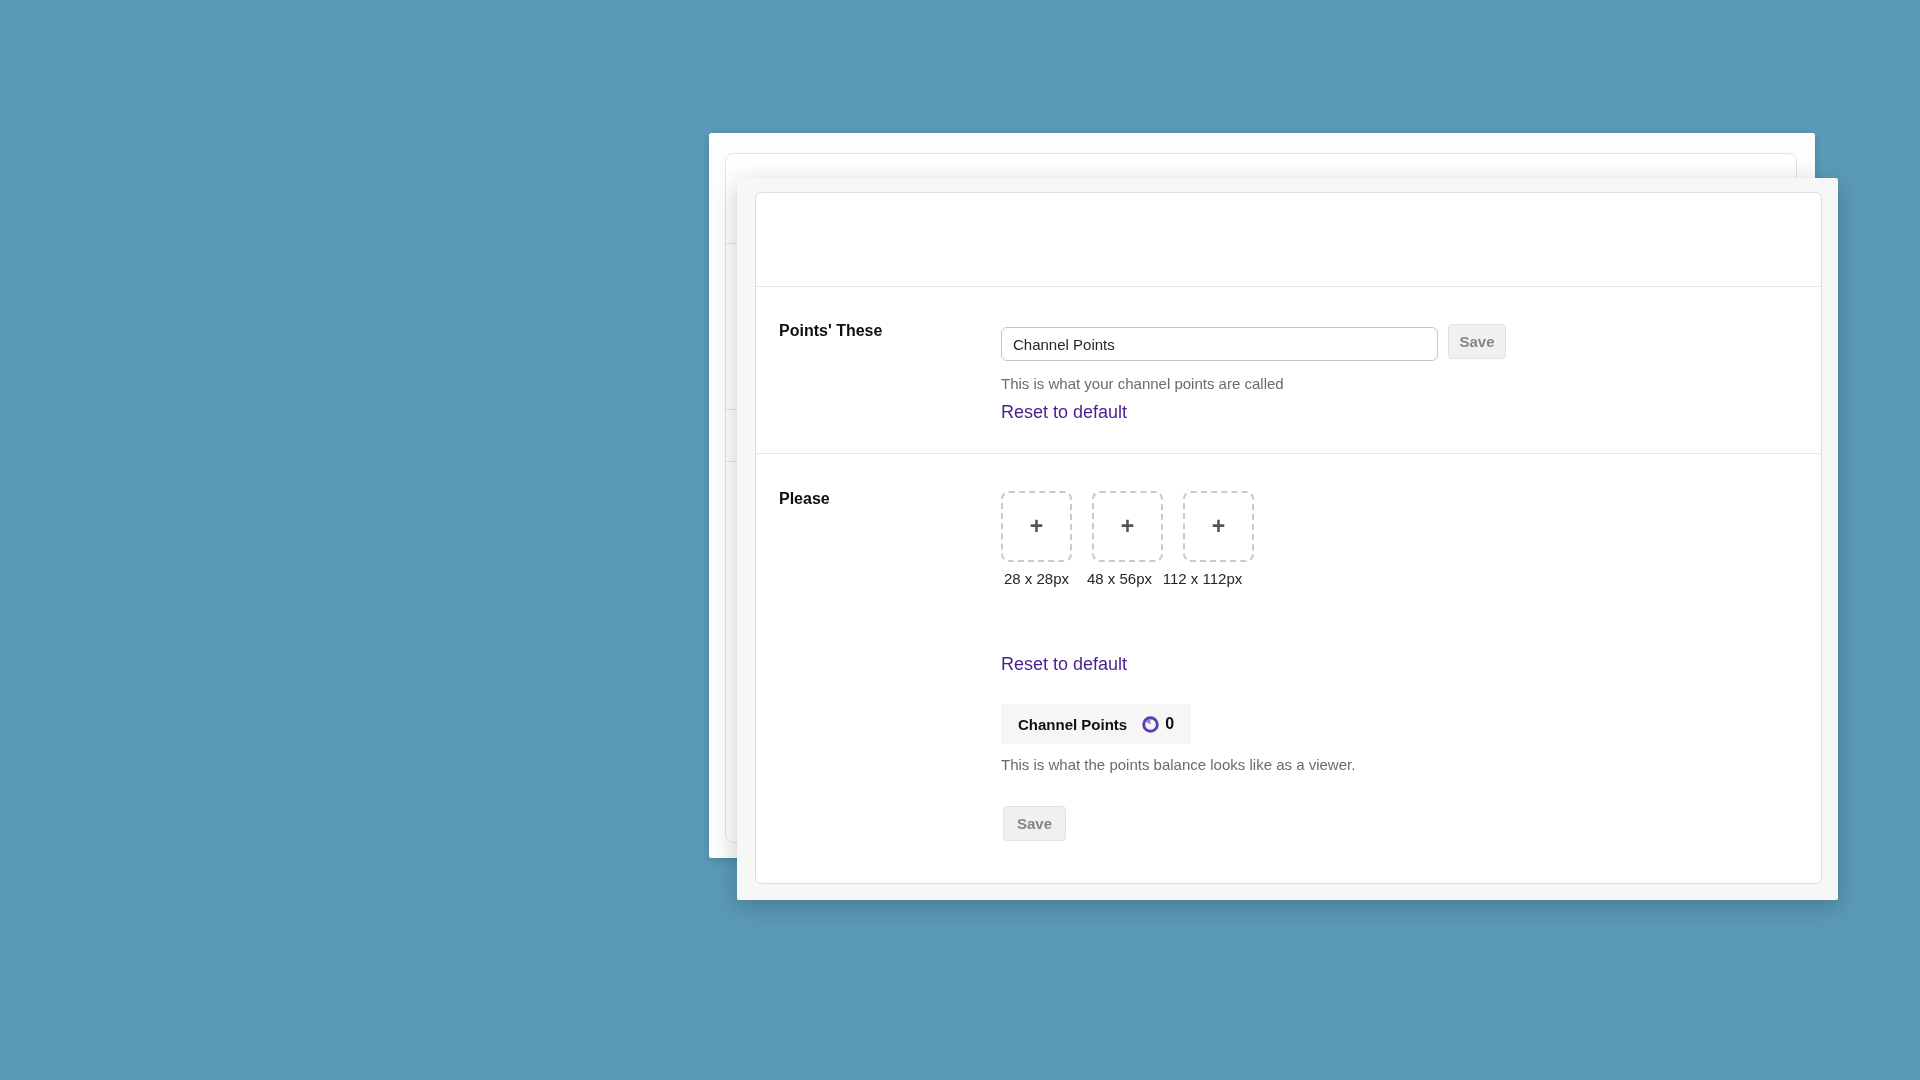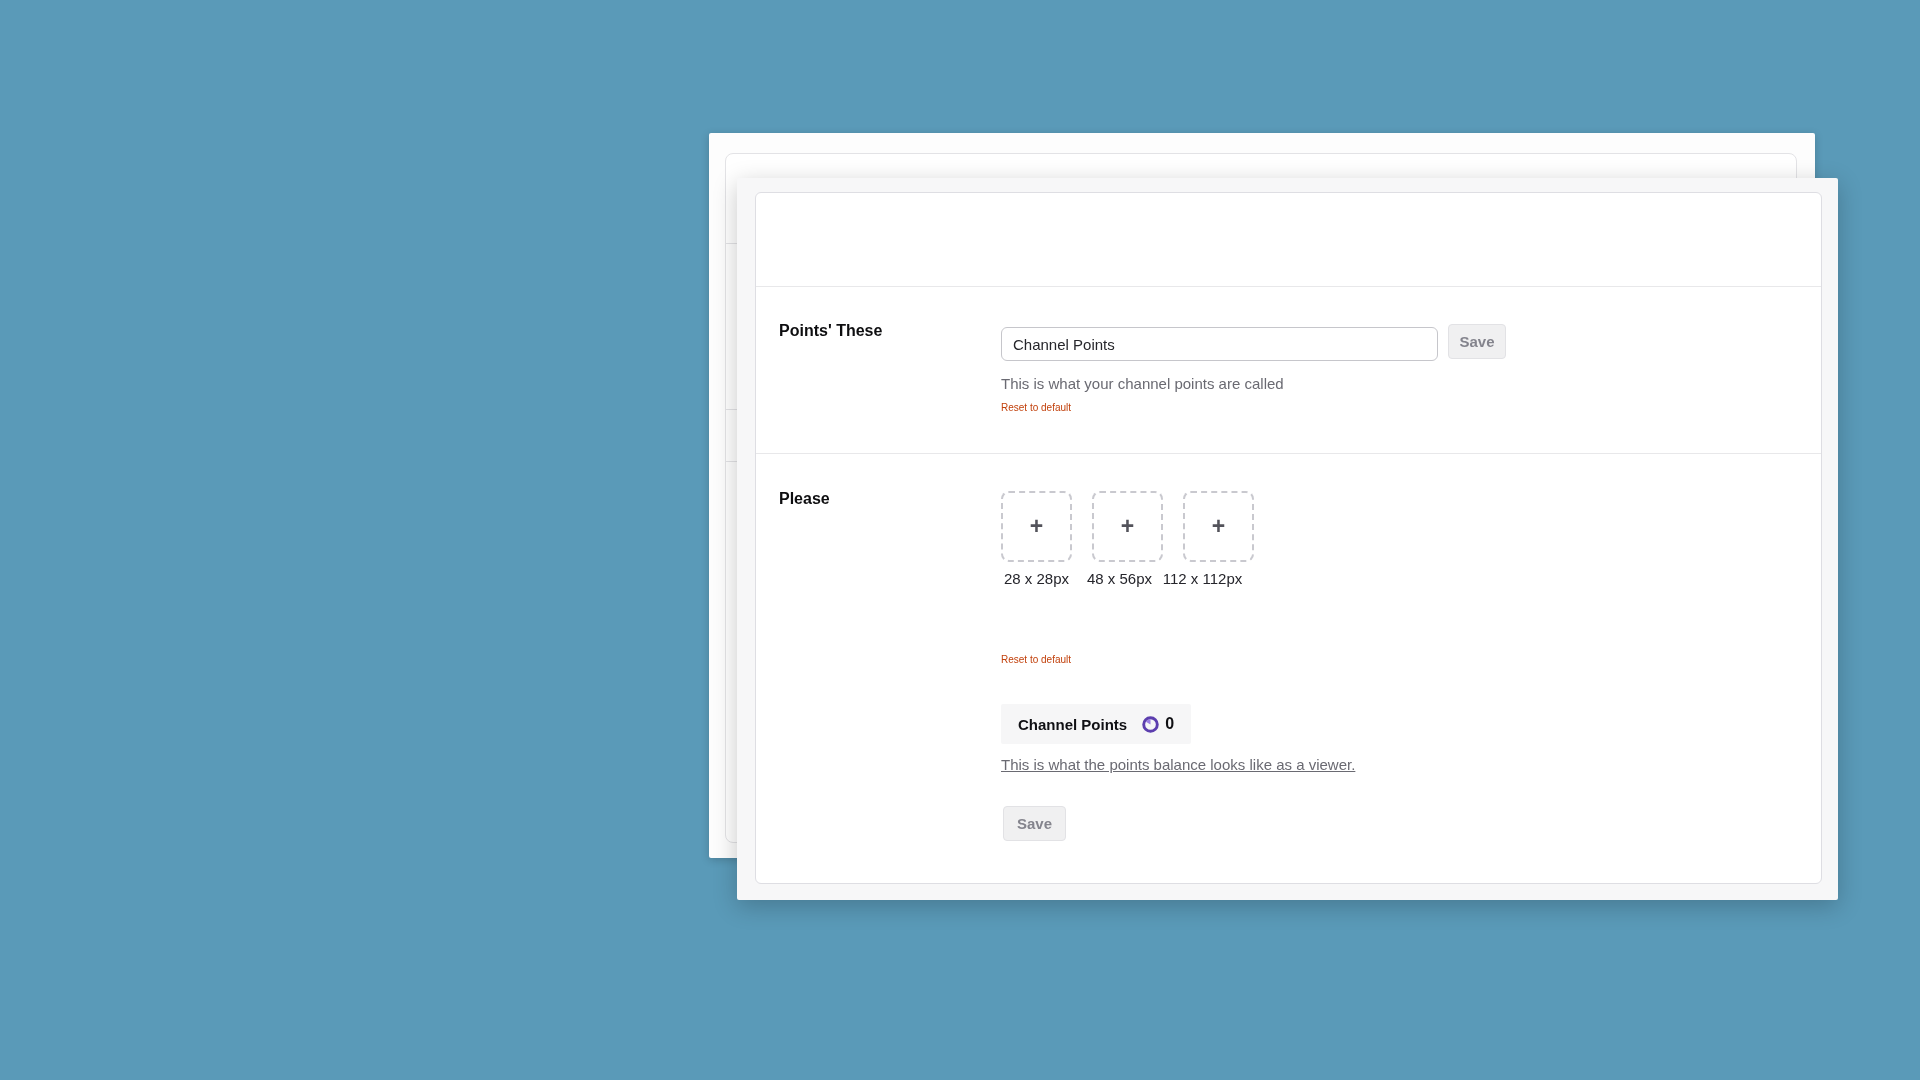--- a/index.html
+++ b/index.html
@@ -64,21 +64,21 @@
   .btn {
     background:#f0f0f1; border:1px solid #e2e2e5; border-radius:4px;
     font-family:inherit; font-size:15px; font-weight:600; color:#84848d;
     cursor:pointer;
   }
   .btn.save-top { position:absolute; left:692px; top:131px; width:58px; height:35px; }
   .btn.save-bottom { position:absolute; left:247px; top:613px; width:63px; height:35px; }
 
   .muted { color:#6a6a72; font-size:15px; }
   .helper-name { position:absolute; left:245px; top:182px; }
-  .reset-link { font-size:10px; color:#c2410c; text-decoration:none; cursor:pointer; }
+  .reset-link { font-size:18px; color:#4c1d95; text-decoration:none; cursor:pointer; }
   .reset-1 { position:absolute; left:245px; top:209px; }
   .reset-2 { position:absolute; left:245px; top:461px; }
 
   .upload-row { position:absolute; left:245px; top:298px; display:flex; gap:20px; }
   .upload-box {
     width:71px; height:71px; border:2px dashed #c9c9cf; border-radius:8px;
     background:#fff; display:flex; align-items:center; justify-content:center;
     cursor:pointer;
   }
   .plus { font-size:23px; font-weight:700; color:#53535b; line-height:1; }
@@ -91,21 +91,21 @@
 
   .chip {
     position:absolute; left:245px; top:511px; height:40px;
     background:#f6f6f7; border-radius:2px; display:flex; align-items:center;
     padding:0 17px;
   }
   .chip-name { font-size:15px; font-weight:700; color:#101014; }
   .chip-coin { margin-left:15px; display:flex; align-items:center; }
   .chip-balance { font-size:16px; font-weight:700; color:#101014; margin-left:6px; }
 
-  .caption { position:absolute; left:245px; top:563px;text-decoration:underline; }
+  .caption { position:absolute; left:245px; top:563px; }
 </style>
 </head>
 <body>
 
 <div class="stage">
 
   <div class="back-card">
     <div class="back-inner">
       <div class="back-divider d1"></div>
       <div class="back-divider d2"></div>

